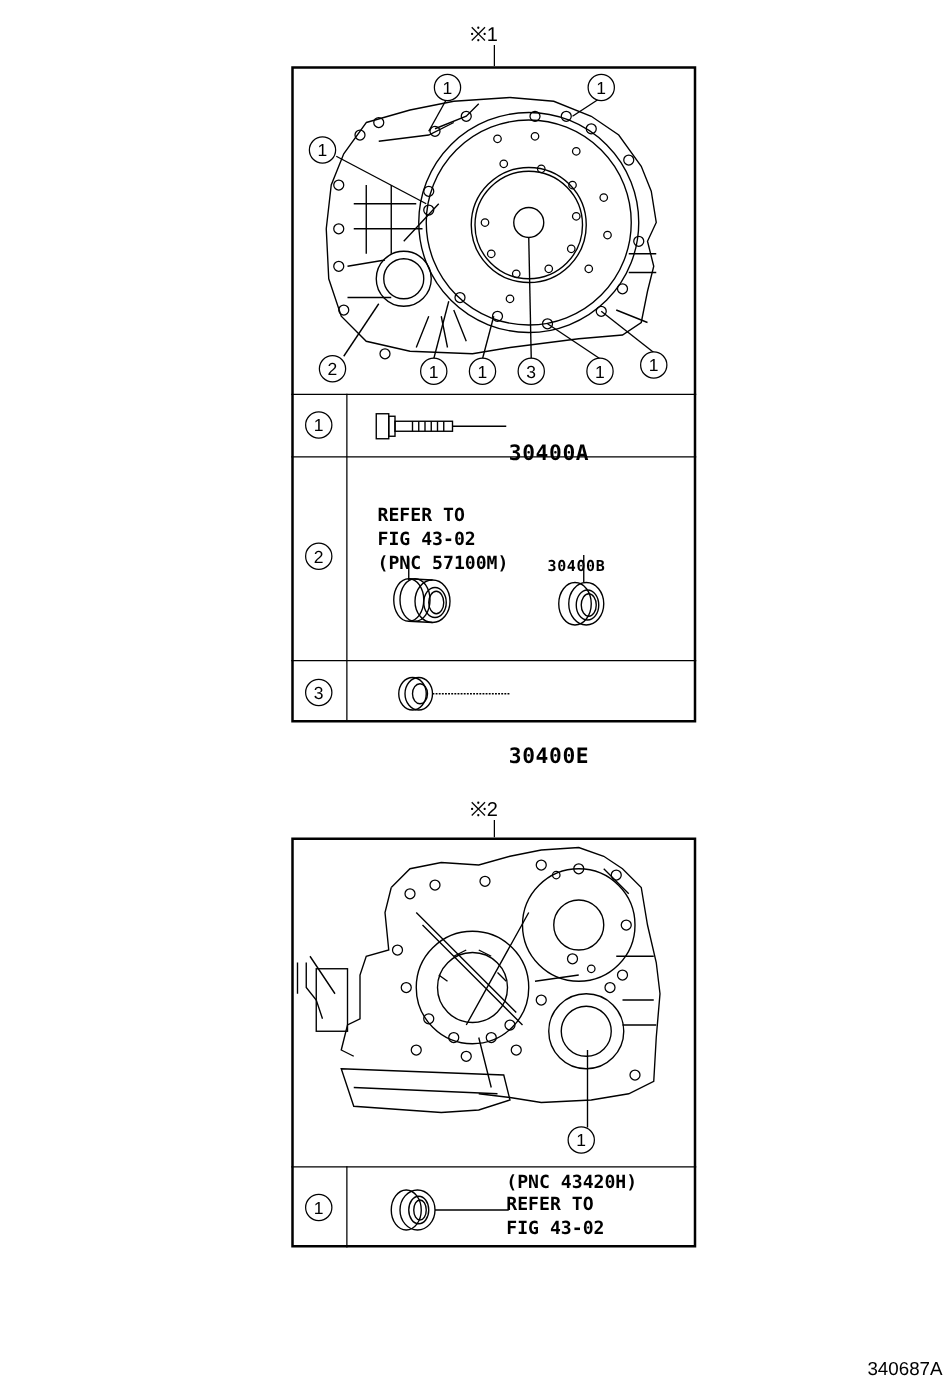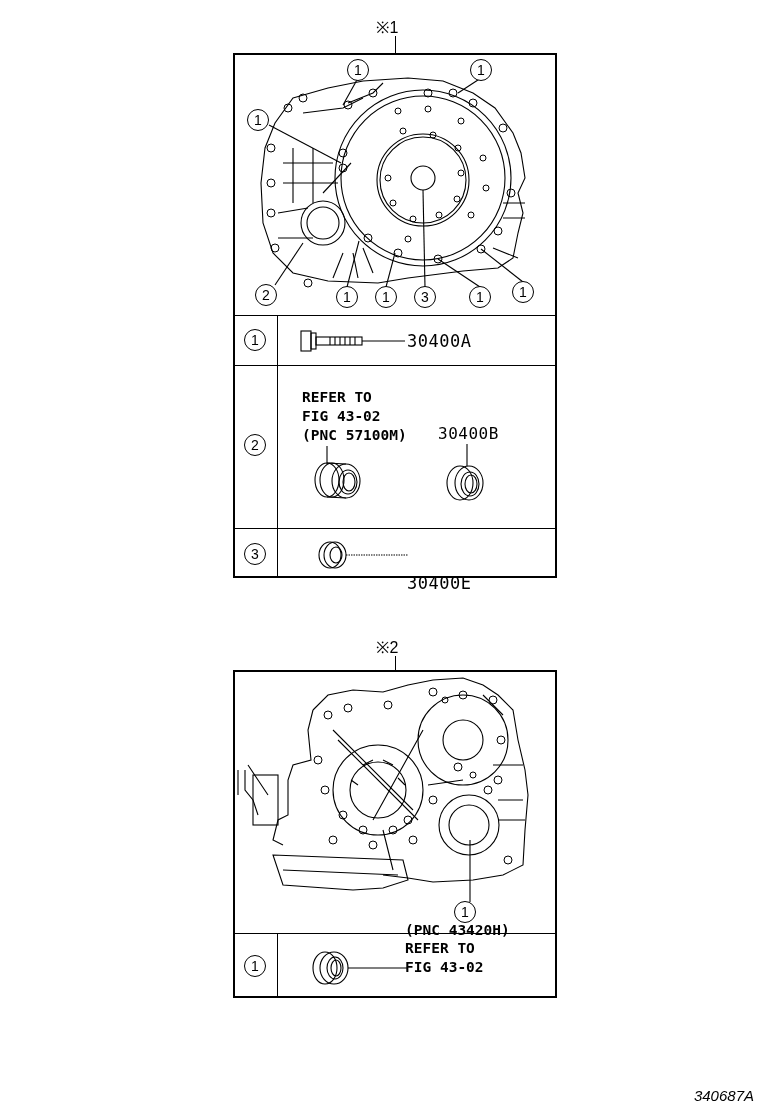--- a/index.html
+++ b/index.html
@@ -6,23 +6,23 @@
   body { width:760px; height:1112px; position:relative; overflow:hidden;
          font-family:"DejaVu Sans Mono", "Liberation Mono", monospace; color:#000; }
   .abs { position:absolute; }
   .marker { font-family:"Liberation Sans", sans-serif; font-size:16px; }
   .frame { position:absolute; border:2px solid #000; box-sizing:border-box; background:#fff; }
   .hline { position:absolute; height:0; border-top:1.5px solid #000; }
   .vline { position:absolute; width:0; border-left:1.5px solid #000; }
   .circ { position:absolute; width:22px; height:22px; border:1.2px solid #000; border-radius:50%;
           box-sizing:border-box; display:flex; align-items:center; justify-content:center;
           font-family:"Liberation Sans", sans-serif; font-size:14px; background:#fff; line-height:1; }
-  .pn { position:absolute; font-family:"DejaVu Sans Mono", monospace; font-weight:normal; font-size:17px; letter-spacing:0.5px; }
-  .ref { position:absolute; font-family:"DejaVu Sans Mono", monospace; font-weight:bold; font-size:14.5px; line-height:19px; white-space:pre; }
-  .code { position:absolute; right:6px; bottom:8px; font-family:"Liberation Sans", sans-serif; font-size:15px;font-style:italic; }
+  .pn { position:absolute; font-family:"DejaVu Sans Mono", monospace; font-weight:bold; font-size:17px; letter-spacing:0.5px;margin-top:22px; }
+  .ref { position:absolute; font-family:"DejaVu Sans Mono", monospace; font-weight:bold; font-size:14.5px; line-height:19px; white-space:pre;margin-top:16px; }
+  .code { position:absolute; right:6px; bottom:8px; font-family:"Liberation Sans", sans-serif; font-size:15px; }
   svg { position:absolute; overflow:visible; }
 </style>
 </head>
 <body>
 
 <div class="abs marker" style="left:376px; top:16px;">※1</div>
 <div class="vline" style="left:395px; top:36px; height:17px;"></div>
 
 <div class="frame" style="left:233px; top:53px; width:324px; height:525px;">
 </div>
@@ -126,21 +126,21 @@
     <path d="M30 7 V15 M35 7 V15 M40 7 V15 M45 7 V15 M50 7 V15 M55 7 V15"></path>
     <path d="M62 11 L105 11"></path>
   </g>
 </svg>
 <div class="pn" style="left:407px; top:331px;">30400A</div>
 
 <div class="circ" style="left:244px; top:434px;">2</div>
 <div class="ref" style="left:302px; top:388px;">REFER TO</div>
 <div class="ref" style="left:302px; top:407px;">FIG 43-02</div>
 <div class="ref" style="left:302px; top:426px;">(PNC 57100M)</div>
-<div class="pn" style="left:438px; top:424px; font-size:16px;">30400B</div>
+<div class="pn" style="left:438px; top:424px; font-size:12px;">30400B</div>
 <svg style="left:312px; top:444px;" width="180" height="60" viewBox="0 0 180 60">
   <g fill="none" stroke="#000" stroke-width="1.1">
     <line x1="15" y1="2" x2="15" y2="20"></line>
     <ellipse cx="15" cy="36" rx="12" ry="17"></ellipse>
     <ellipse cx="20" cy="36" rx="12" ry="17"></ellipse>
     <ellipse cx="34" cy="37" rx="14" ry="17"></ellipse>
     <ellipse cx="36" cy="38" rx="9" ry="12"></ellipse>
     <ellipse cx="37" cy="38" rx="6" ry="9"></ellipse>
     <line x1="15" y1="19" x2="34" y2="20"></line>
     <line x1="15" y1="53" x2="34" y2="54"></line>

